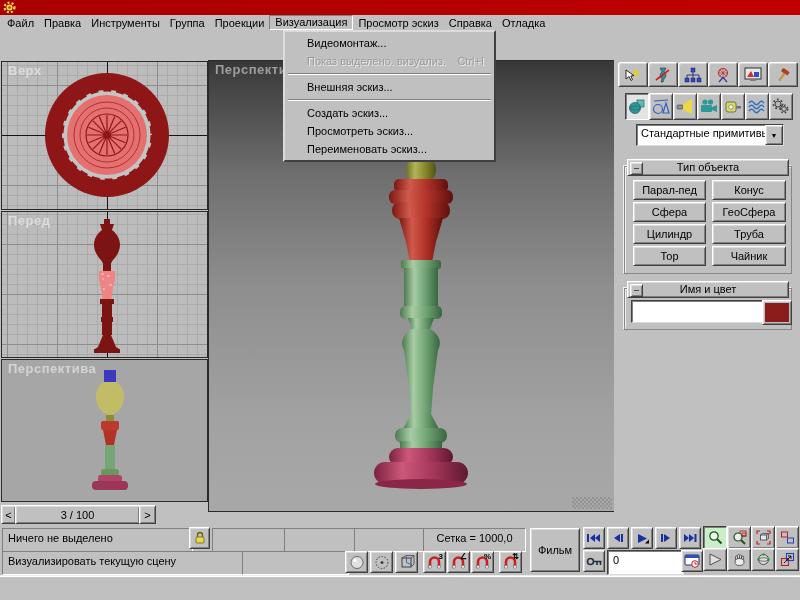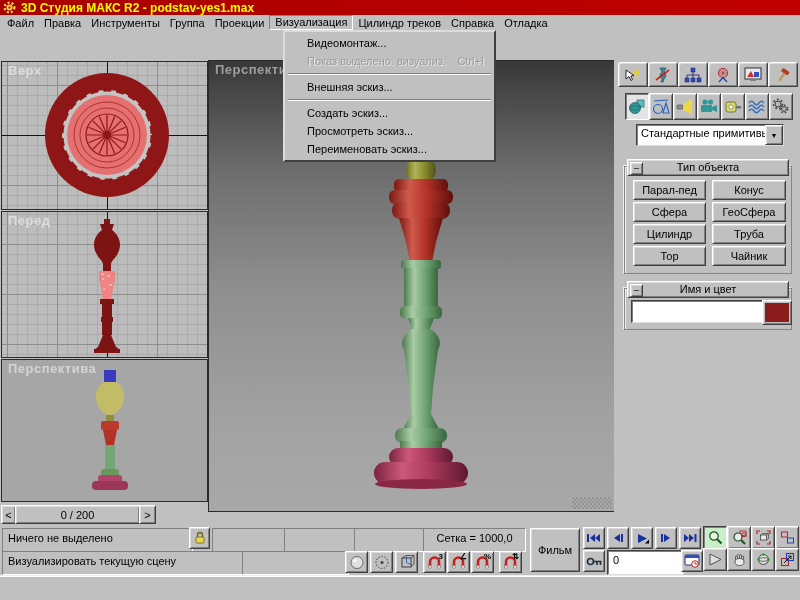--- a/index.html
+++ b/index.html
@@ -63,31 +63,30 @@
 <div id="app">
 
   <div id="titlebar" class="abs">
     <span class="ic">
         <svg width="13" height="13">
           <circle cx="6.5" cy="6.5" r="3" fill="#ffe040"></circle>
           <circle cx="6.5" cy="6.5" r="4.9" fill="none" stroke="#ffe040" stroke-width="2.2" stroke-dasharray="2 2.1"></circle>
           <circle cx="6.5" cy="6.5" r="1.3" fill="#c03010"></circle>
         </svg>
       </span>
-    <span id="title-text">3D Студия МАКС R2 - podstav-yes1.max</span>
   </div>
 
   <div id="menubar" class="abs">
     <span class="mi">Файл</span>
     <span class="mi">Правка</span>
     <span class="mi">Инструменты</span>
     <span class="mi">Группа</span>
     <span class="mi">Проекции</span>
     <span class="mi active">Визуализация</span>
-    <span class="mi">Цилиндр треков</span>
+    <span class="mi">Просмотр эскиз</span>
     <span class="mi">Справка</span>
     <span class="mi">Отладка</span>
   </div>
 
   <div id="toolbar" class="abs">
     <div class="tbtn bo ctr" style="left:2px">
         <span class="ic">
           <svg width="17" height="17">
             <path d="M3,1 L3,12 L6,9.5 L8,14 L10,13 L8,8.8 L12,8.5 Z" fill="#fff" stroke="#000" stroke-width="1"></path>
             <text x="11" y="10" font-size="10" font-weight="bold">?</text>
@@ -309,21 +308,21 @@
         <rect x="54" y="272" width="52" height="15" rx="7" fill="url(#gGr)"></rect>
         <rect x="59" y="285" width="42" height="10" fill="url(#gGr)"></rect>
         <rect x="48" y="292" width="64" height="18" rx="9" fill="url(#gMa)"></rect>
         <rect x="33" y="306" width="94" height="22" rx="11" fill="url(#gMa)"></rect>
         <ellipse cx="80" cy="328" rx="46" ry="5" fill="#8a2646"></ellipse>
       </svg>
     </span>
   </div>
 
   <div class="abs bo ctr" style="left:1px;top:505px;width:13px;height:17px">&lt;</div>
-  <div class="abs bo ctr" style="left:15px;top:505px;width:123px;height:17px">0 / 200</div>
+  <div class="abs bo ctr" style="left:15px;top:505px;width:123px;height:17px">3 / 100</div>
   <div class="abs bo ctr" style="left:139px;top:505px;width:15px;height:17px">&gt;</div>
 
   <div id="panel" class="abs">
     <div class="tab bo ctr" style="left:4px">
         <span class="ic">
           <svg width="18" height="16">
             <path d="M12,1 L13.5,5 L17,6 L13.5,7 L12,11 L10.5,7 L7,6 L10.5,5 Z" fill="#e8d020"></path>
             <path d="M2,3 L2,12 L5,9.5 L7,13.5 L8.5,12.5 L6.8,9 L10,8.6 Z" fill="#fff" stroke="#000" stroke-width="0.8"></path>
           </svg>
         </span>

